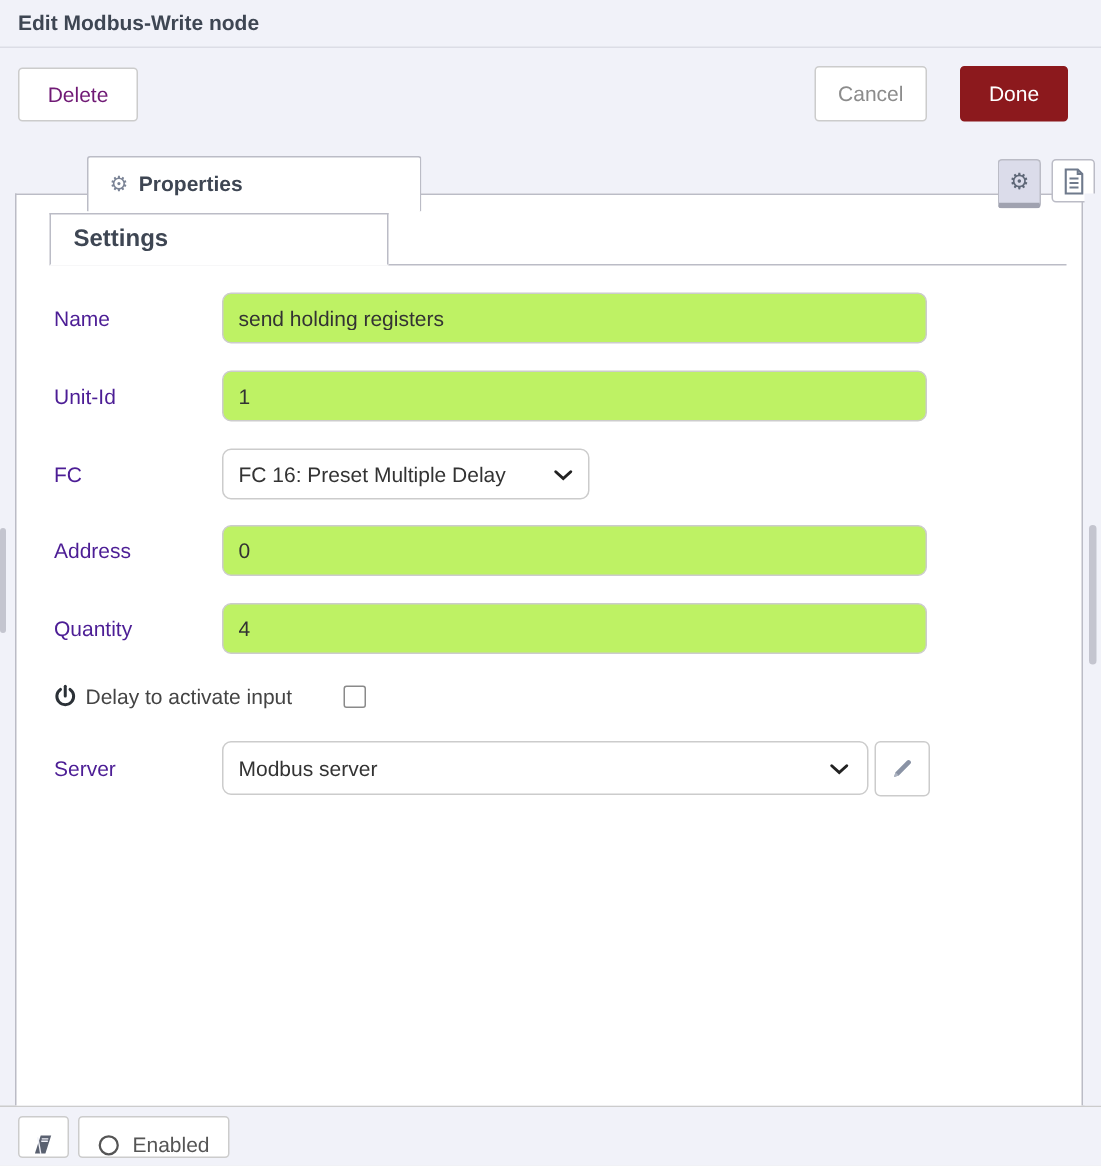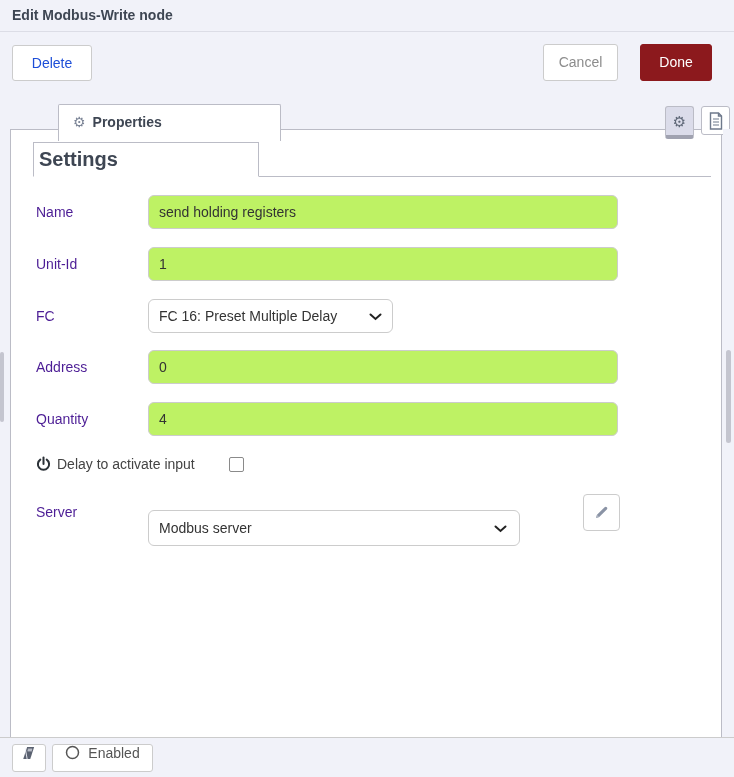--- a/index.html
+++ b/index.html
@@ -26,21 +26,21 @@
     font-weight:bold; color:#3e4653; font-size:14px;
   }
   
   .tray-toolbar {
     position:absolute; left:0; top:32px; width:734px; height:58px;
     background:#f1f2f9;
   }
   .btn {
     position:absolute; display:inline-block; text-align:center;
     background:#fff; border:1px solid #ccc; border-radius:3px;
-    color:#1d4ed8; font-size:14px; cursor:pointer;
+    color:#701a75; font-size:14px; cursor:pointer;
   }
   .btn-delete { left:12px; top:13px; width:80px; height:36px; line-height:34px; }
   .btn-cancel { left:543px; top:12px; width:75px; height:37px; line-height:35px; color:#8c8c8c; }
   .btn-done   { left:640px; top:12px; width:72px; height:37px; line-height:35px;
                 background:#8c191d; border:1px solid #8c191d; color:#fff; }
   
   .tabrow { position:absolute; left:0; top:100px; width:734px; height:40px; background:#f1f2f9;margin-left:48px; }
   .properties-tab {
     position:absolute; left:10px; top:4px; width:223px; height:37px; z-index:3;
     background:#fff; border:1px solid #bbbcc6; border-bottom:none;
@@ -61,21 +61,21 @@
   .mini-frame{ left:691px; }
   .mini-btn .gear-glyph { color:#5f6878; font-size:15px; line-height:1; }
   
   .content {
     position:absolute; left:10px; top:129px; width:712px; height:608px;
     background:#fff; border:1px solid #bbbcc6; border-bottom:none; z-index:1;
   }
   
   .inner-tab {
     position:absolute; height:35px; line-height:33px; z-index:2;
-    padding-left:5px; font-size:20px; cursor:pointer;
+    padding-left:15px; font-size:16px; cursor:pointer;
   }
   .inner-tab-settings {
     left:22px; top:12px; width:226px;
     background:#fff; border:1px solid #bbbcc6; border-bottom:1px solid #fff;
     font-weight:bold; color:#3e4653;
   }
   .inner-tab-optionals {
     left:251px; top:12px; width:227px;
     background:#e3e4ef; border:1px solid #c6c7d4;
     color:#7e8697;
@@ -126,21 +126,21 @@
     background:#c4c5cf; border-radius:3px;
   }
   
   .tray-footer {
     position:absolute; left:0; top:737px; width:734px; height:40px;
     background:#f1f2f9; border-top:1px solid #ccc;
   }
   .footer-btn {
     position:absolute; top:6px; height:28px;
     background:#fff; border:1px solid #ccc; border-radius:3px;
-    display:flex; align-items:flex-start; justify-content:center;
+    display:flex; align-items:flex-end; justify-content:center;
     color:#555; font-size:14px; cursor:pointer;
   }
   .footer-book { left:12px; width:34px; }
   .footer-enabled { left:52px; width:101px; gap:8px; padding:0 10px; }
   svg { display:block; }
 </style>
 </head>
 <body>
 
 <div class="tray">
@@ -217,21 +217,21 @@
         <svg width="15" height="16" viewBox="0 0 15 16">
           <path d="M7.5 1.5 v6.5" fill="none" stroke="#2b3137" stroke-width="2" stroke-linecap="round"></path>
           <path d="M4.3 3.6 a5.6 5.6 0 1 0 6.4 0" fill="none" stroke="#2b3137" stroke-width="2" stroke-linecap="round"></path>
         </svg>
       </span>
       <span>Delay to activate input</span>
     </div>
     <input type="checkbox" class="delay-checkbox" style="">
 
     <label class="form-label" style="top:374px">Server</label>
-    <div class="select-box" style="top:380px; width:372px; height:36px; line-height:34px;">
+    <div class="select-box" style="top:364px; width:431px; height:36px; line-height:34px;">
       <span>Modbus server</span>
       <span class="chev" style="right:12px; top:14px">
         <svg width="13" height="8" viewBox="0 0 13 8">
             <path d="M1.5 1.5 L6.5 6 L11.5 1.5" fill="none" stroke="#222" stroke-width="2" stroke-linecap="round"></path>
           </svg>
       </span>
     </div>
     <div class="pencil-btn">
       <span>
         <svg width="15" height="15" viewBox="0 0 15 15">

